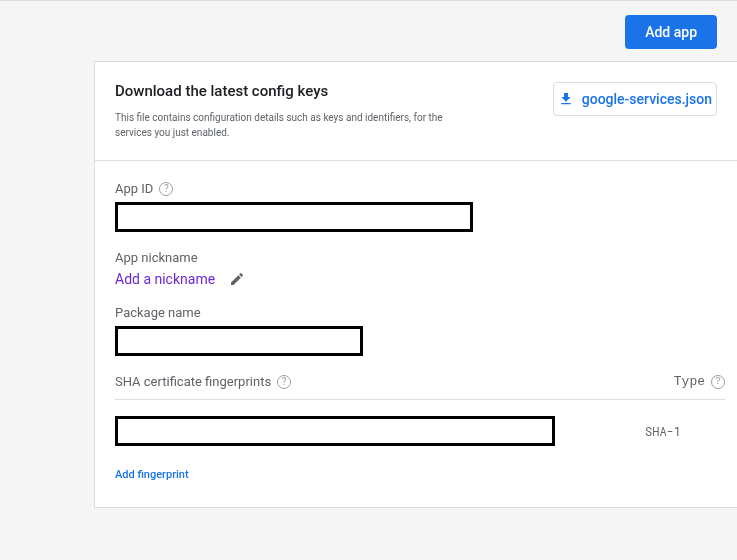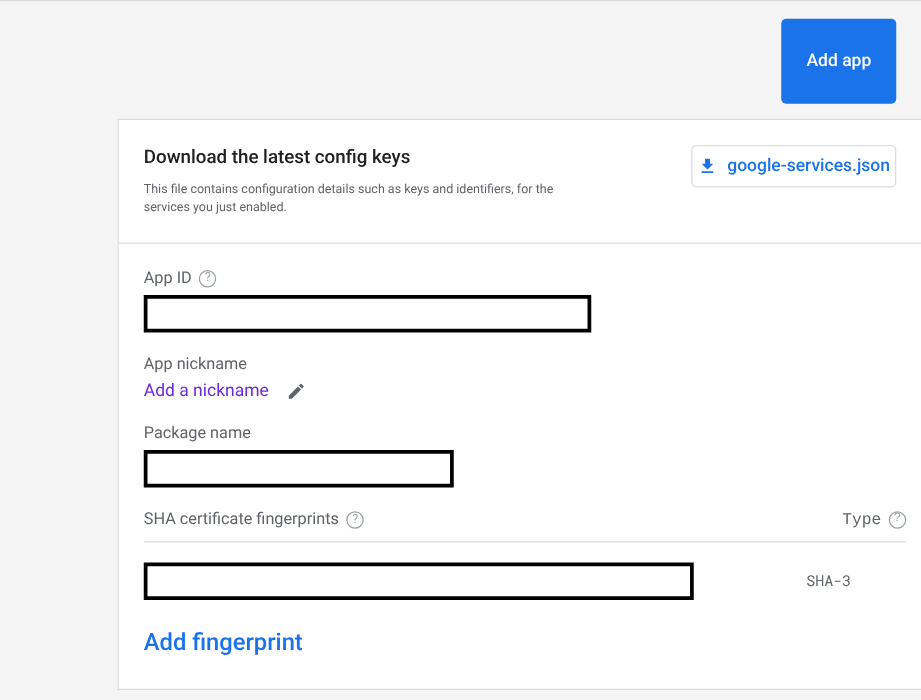--- a/index.html
+++ b/index.html
@@ -19,21 +19,21 @@
     .header-row {
       display: flex;
       justify-content: flex-end;
       padding: 14px 20px 12px 20px;
     }
     .add-app-btn {
       background: #1a73e8;
       color: #fff;
       border: none;
       border-radius: 4px;
-      padding: 26px 20px;
+      padding: 9px 20px;
       font-size: 14px;
       font-weight: 500;
       cursor: pointer;
       font-family: inherit;
     }
     .card {
       background: #fff;
       margin-left: 94px;
       margin-right: 0;
       border: 1px solid #dadce0;
@@ -148,21 +148,21 @@
     .type-header {
       display: flex;
       align-items: center;
       gap: 6px;
       font-size: 13px;
       color: #5f6368;
       font-family: Liberation Mono, monospace;
     }
     .add-fingerprint {
       color: #1a73e8;
-      font-size: 19px;
+      font-size: 11px;
       font-weight: 500;
       cursor: pointer;
       background: none;
       border: none;
       font-family: inherit;
       padding: 6px 0;
     }
     .section-b {
       padding: 20px 20px 0 20px;
     }
@@ -235,18 +235,18 @@
         <span>SHA certificate fingerprints</span>
         <span class="help-icon">?</span>
       </div>
       <div class="type-header">
         <span>Type</span>
         <span class="help-icon">?</span>
       </div>
     </div>
     <div class="sha-row">
       <div class="redacted redact-wide"></div>
-      <div class="type-col">SHA-3</div>
+      <div class="type-col">SHA-1</div>
     </div>
     <button class="add-fingerprint">Add fingerprint</button>
   </div>
 
 </div>
 
 </body></html>

